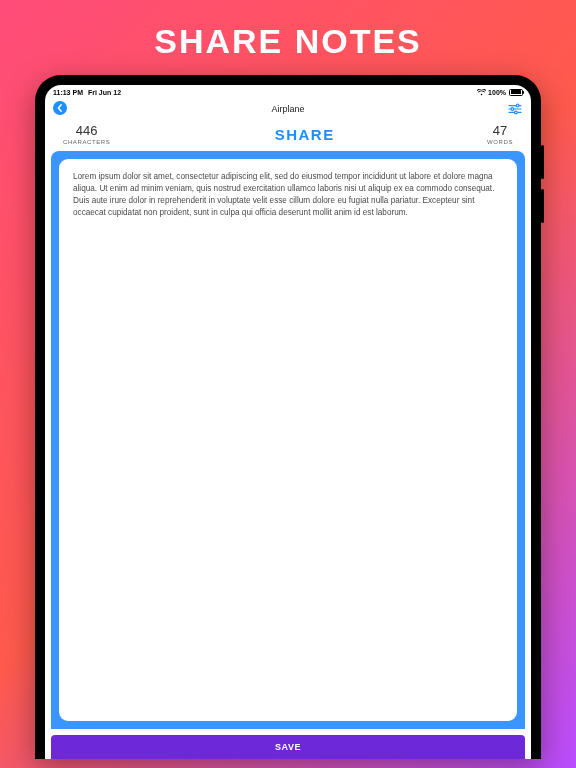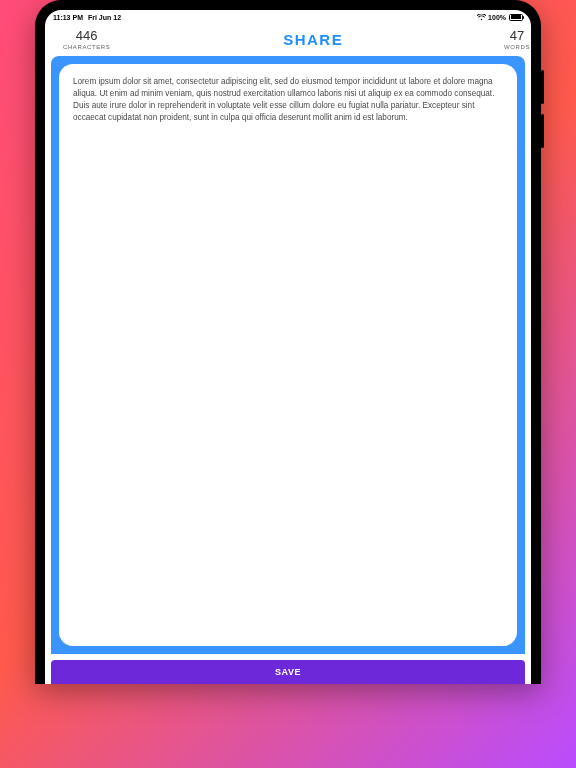--- a/index.html
+++ b/index.html
@@ -53,46 +53,47 @@
   }
   .back-btn svg { display:block; }
   .settings-btn {
     position:absolute; right:8px; top:2px; width:16px; height:16px;
     display:flex; align-items:center; justify-content:center;
     color:#1e8fff; cursor:pointer;
   }
   
   .countsrow {
     display:flex; align-items:center; justify-content:space-between;
-    padding: 4px 1px 6px 18px;
+    padding: 4px 18px 6px 18px;
   }
   .countbox { text-align:center; }
   .countbox .num { font-size:13px; color:#333; }
   .countbox .lbl { font-size:6px; letter-spacing:0.6px; color:#666; margin-top:1px; }
   .share-label { color:#1e8fff; font-weight:800; letter-spacing:1.5px; font-size:15px; cursor:pointer;margin-left:12px;}
   
   .editor-frame {
     flex:1; margin: 0 6px; background:#3b95ff; border-radius:8px 8px 0 0;
     padding:8px; display:flex; flex-direction:column;
   }
   .editor {
-    flex:1; background:#ffffff; border-radius:14px;
+    flex:1; background:#ffffff; border-radius:9px;
     padding:12px 14px; font-size:8.2px; line-height:1.45; color:#4a4a4a;
     overflow:hidden;
   }
   .savebar {
     margin: 6px 6px 0 6px; height:24px; background:#6d28d9; border-radius:4px 4px 0 0;
     display:flex; align-items:center; justify-content:center;
     color:#fff; font-size:9px; letter-spacing:0.5px; font-weight:600; cursor:pointer;
   }
 </style>
 </head>
 <body>
 
 <div class="promo">
+  <div class="promo-title">SHARE NOTES</div>
 
   <div class="device">
     <div class="side-btn b1"></div>
     <div class="side-btn b2"></div>
 
     <div class="screen">
 
       <div class="statusbar">
         <div class="sb-left">
           <span>11:13 PM</span>
@@ -104,20 +105,40 @@
                 <path d="M6 8.2a1 1 0 100-2 1 1 0 000 2zM2.2 4.6a5.4 5.4 0 017.6 0l.9-.9a6.7 6.7 0 00-9.4 0l.9.9zM.3 2.6a8 8 0 0111.4 0l.9-.9a9.3 9.3 0 00-13.2 0l.9.9z" fill="#000"></path>
               </svg>
           </span>
           <span>100%</span>
           <span class="batt">
               <span class="fill"></span>
             </span>
         </div>
       </div>
 
+      <div class="navbar">
+        <div class="back-btn">
+          <svg width="8" height="8" viewBox="0 0 10 10">
+              <path d="M6.5 1L3 5l3.5 4" stroke="#fff" stroke-width="1.8" fill="none" stroke-linecap="round" stroke-linejoin="round"></path>
+            </svg>
+        </div>
+        <div class="title">Airplane</div>
+        <div class="settings-btn">
+          <svg width="14" height="12" viewBox="0 0 16 14">
+            <g stroke="#1e8fff" stroke-width="1.4" stroke-linecap="round">
+              <line x1="1" y1="3" x2="15" y2="3"></line>
+                <circle cx="11" cy="3" r="1.6" fill="#fff"></circle>
+              <line x1="1" y1="7" x2="15" y2="7"></line>
+                <circle cx="5" cy="7" r="1.6" fill="#fff"></circle>
+              <line x1="1" y1="11" x2="15" y2="11"></line>
+                <circle cx="9" cy="11" r="1.6" fill="#fff"></circle>
+            </g>
+          </svg>
+        </div>
+      </div>
 
       <div class="countsrow">
         <div class="countbox">
           <div class="num">446</div>
           <div class="lbl">CHARACTERS</div>
         </div>
         <div class="share-label">SHARE</div>
         <div class="countbox">
           <div class="num">47</div>
           <div class="lbl">WORDS</div>

